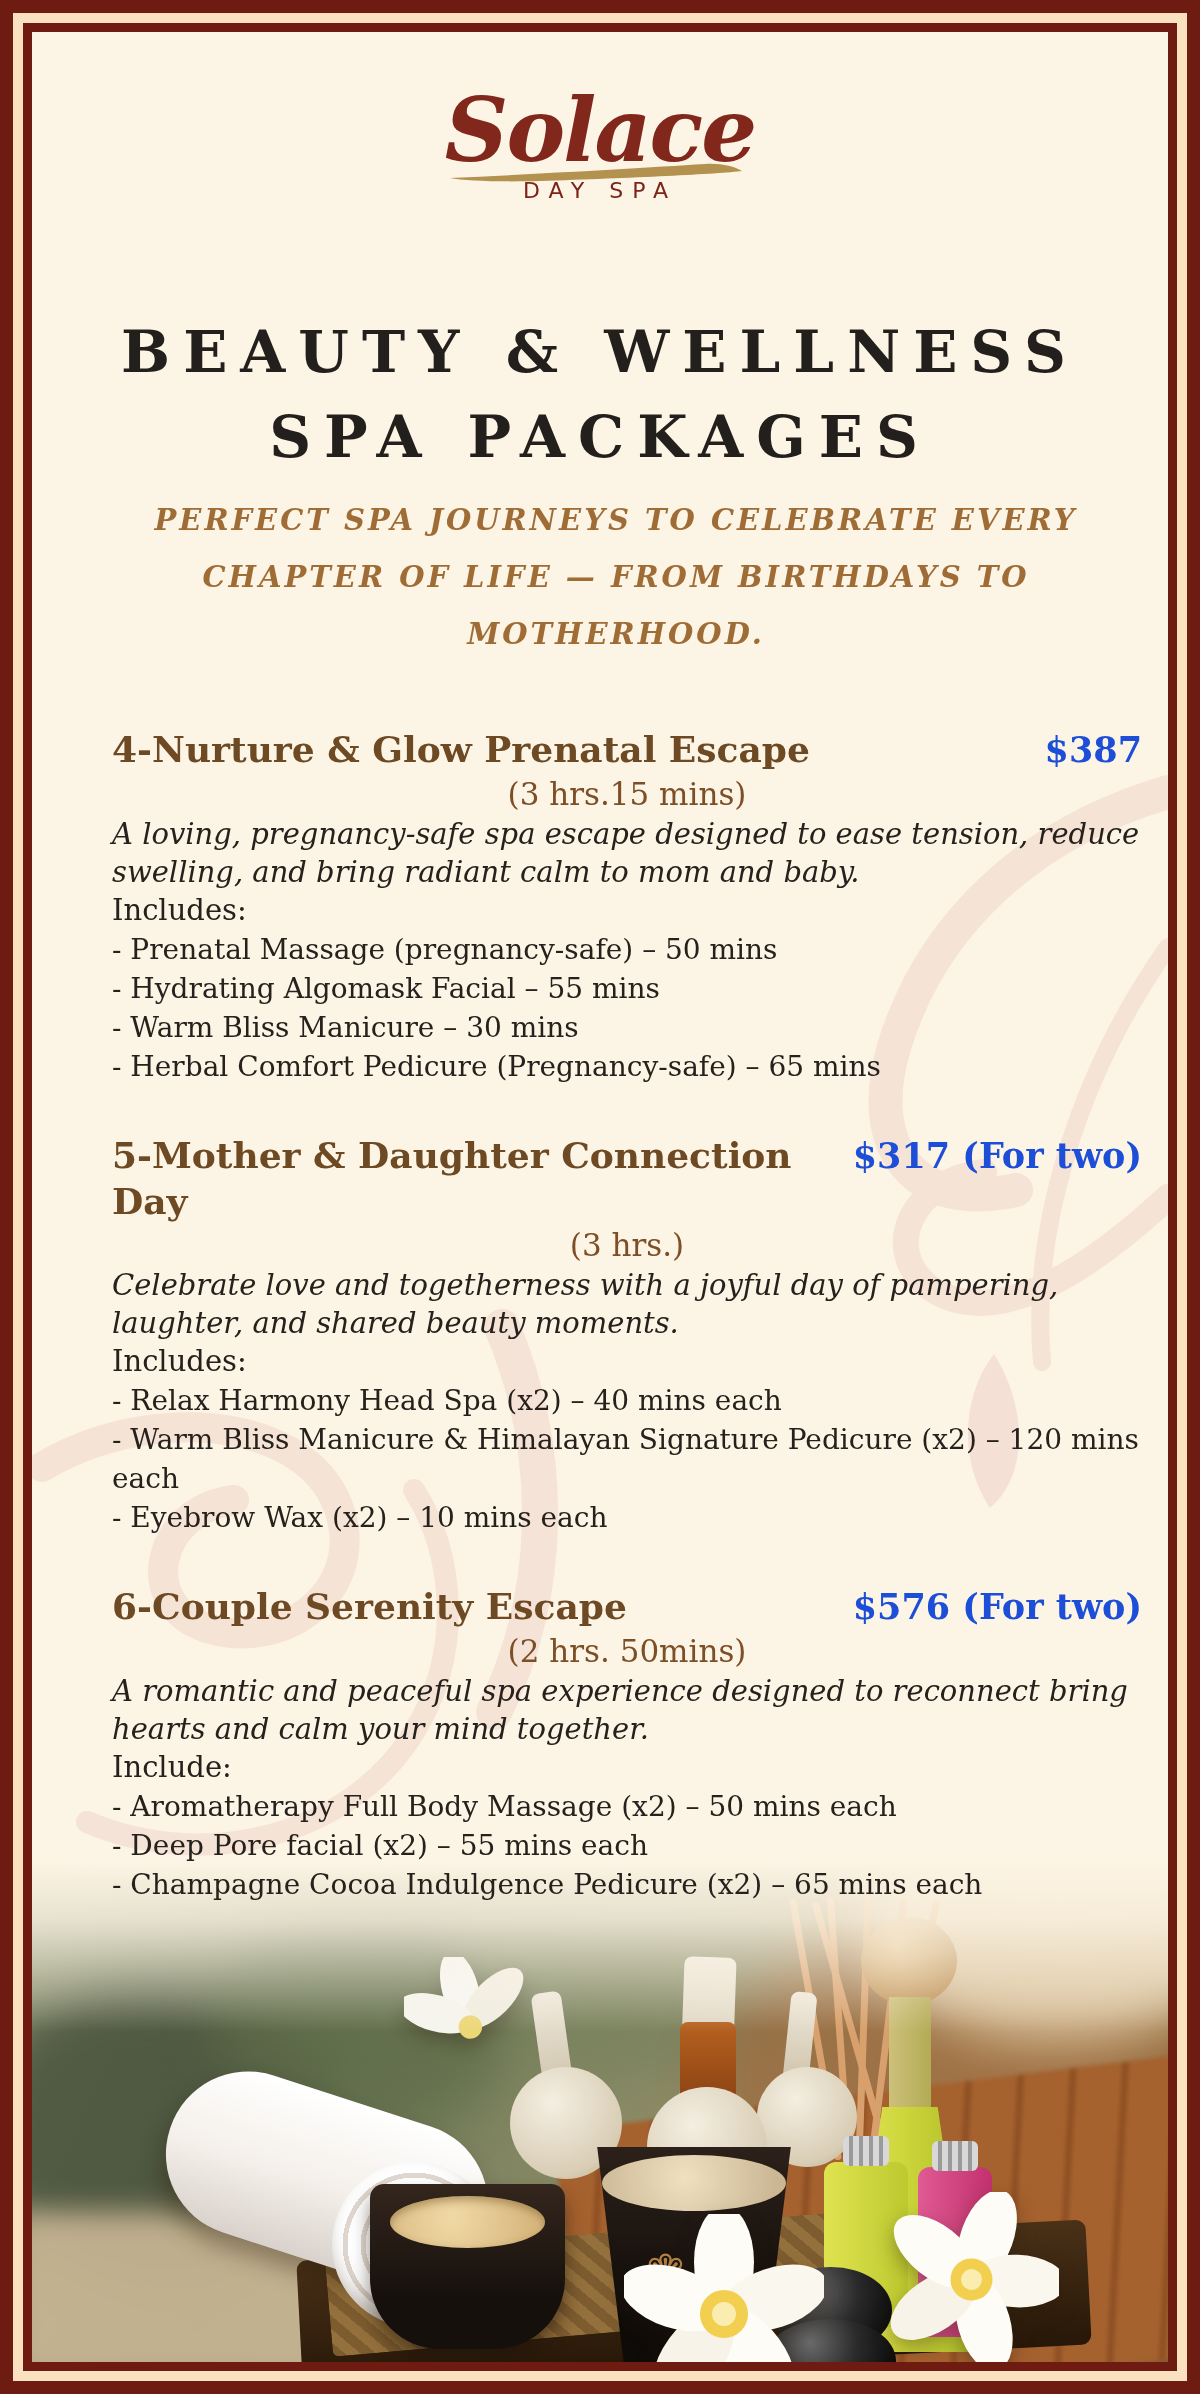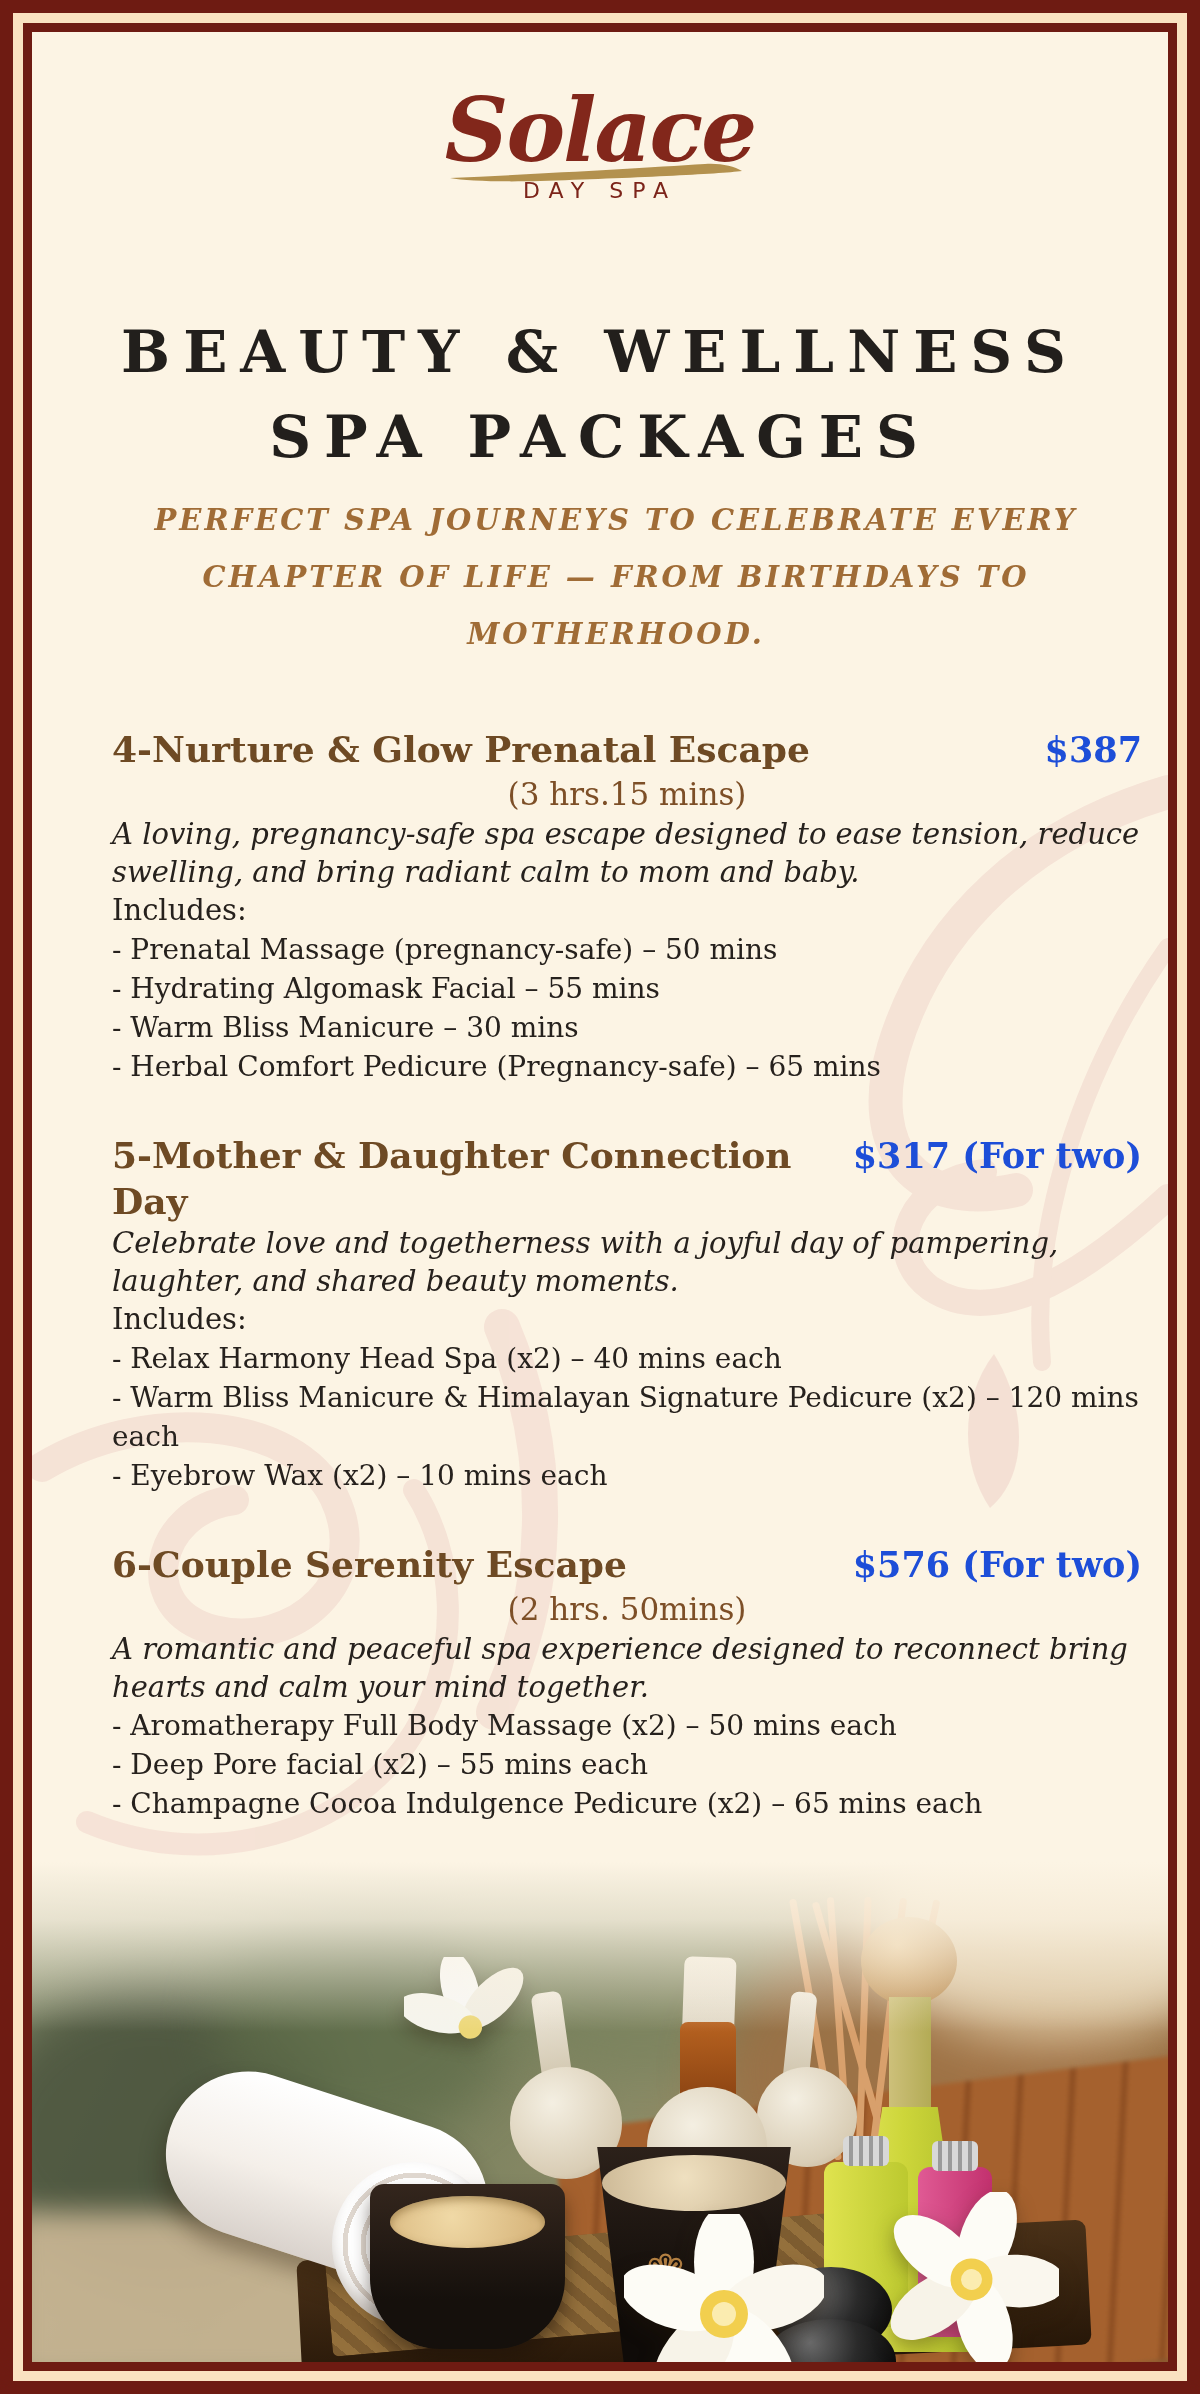--- a/index.html
+++ b/index.html
@@ -151,34 +151,36 @@
         <div class="pkg-item">- Hydrating Algomask Facial – 55 mins</div>
         <div class="pkg-item">- Warm Bliss Manicure – 30 mins</div>
         <div class="pkg-item">- Herbal Comfort Pedicure (Pregnancy-safe) – 65 mins</div>
       </article>
 
       <article class="package">
         <div class="pkg-head">
           <span class="pkg-title">5-Mother &amp; Daughter Connection Day</span>
           <span class="pkg-price">$317 (For two)</span>
         </div>
+        <div class="pkg-duration">(3 hrs.)</div>
         <div class="pkg-desc">Celebrate love and togetherness with a joyful day of pampering, laughter, and shared beauty moments.</div>
         <div class="pkg-includes">Includes:</div>
         <div class="pkg-item">- Relax Harmony Head Spa (x2) – 40 mins each</div>
         <div class="pkg-item">- Warm Bliss Manicure &amp; Himalayan Signature Pedicure (x2) – 120 mins each</div>
         <div class="pkg-item">- Eyebrow Wax (x2) – 10 mins each</div>
       </article>
 
       <article class="package">
         <div class="pkg-head">
           <span class="pkg-title">6-Couple Serenity Escape</span>
           <span class="pkg-price">$576 (For two)</span>
         </div>
         <div class="pkg-duration">(2 hrs. 50mins)</div>
         <div class="pkg-desc">A romantic and peaceful spa experience designed to reconnect bring hearts and calm your mind together.</div>
+        <div class="pkg-includes">Include:</div>
         <div class="pkg-item">- Aromatherapy Full Body Massage (x2) – 50 mins each</div>
         <div class="pkg-item">- Deep Pore facial (x2) – 55 mins each</div>
         <div class="pkg-item">- Champagne Cocoa Indulgence Pedicure (x2) – 65 mins each</div>
       </article>
 
     </section>
 
     <div class="photo">
       <div class="blob b1"></div>
       <div class="blob b2"></div>

